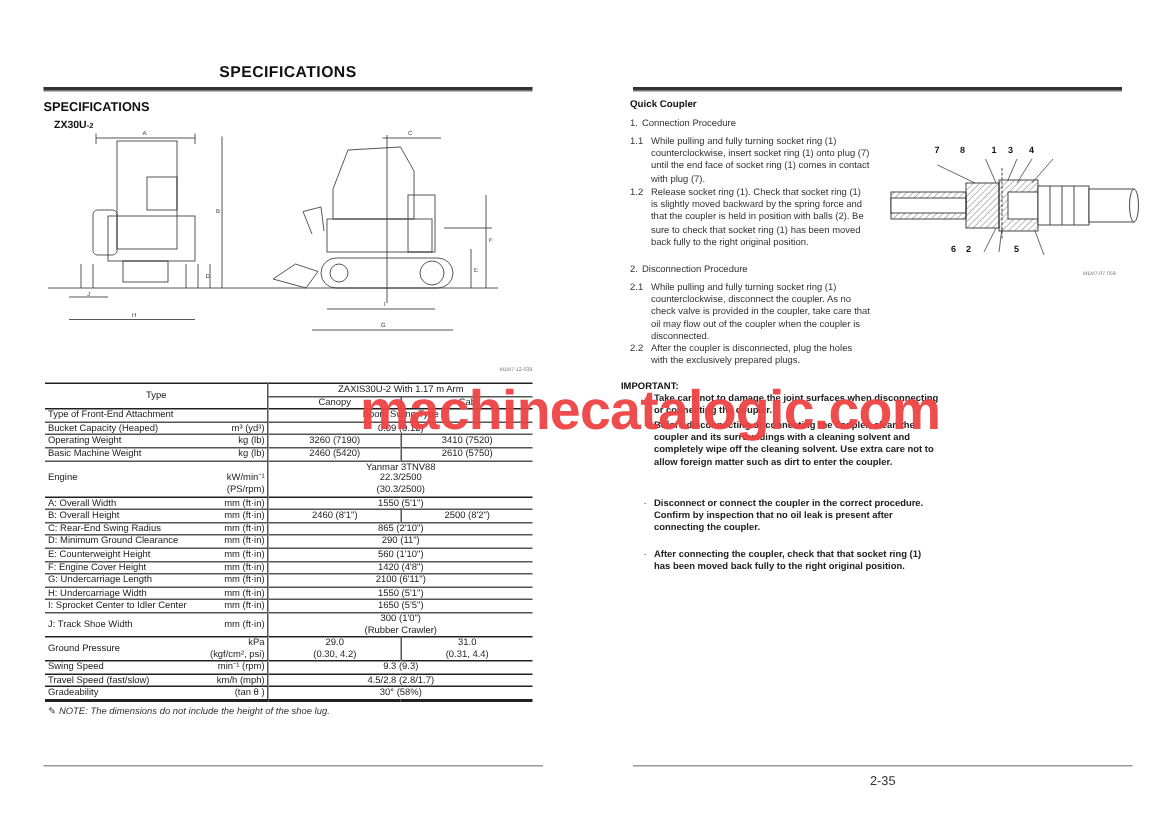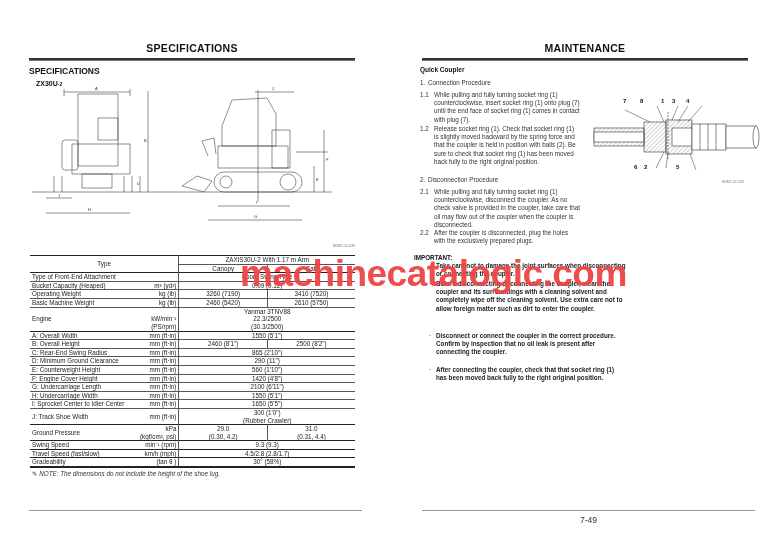--- a/index.html
+++ b/index.html
@@ -264,21 +264,20 @@
     </tr>
   </tbody>
     </table>
 
   <div class="note"><span class="pencil">✎</span><span>NOTE:  The dimensions do not include the height of the shoe lug.</span></div>
 
   <div class="footer-rule"></div>
 </div>
 
 <div class="page right">
-  <div class="page-header" style="left:38px;">MAINTENANCE</div>
   <div class="header-rule" style="left:38px;"></div>
   <div class="rp-title">Quick Coupler</div>
 
   <div class="rp-text" style="top:79px;left:36px;width:200px;">
       <span class="num">1.</span>
       <div class="body" style="margin-left:8px;">Connection Procedure</div>
     </div>
   <div class="rp-text" style="top:91px;left:36px;width:160px;">
       <span class="num">1.1</span>
       <div class="body">While pulling and fully turning socket ring (1) counterclockwise, insert socket ring (1) onto plug (7) until the end face of socket ring (1) comes in contact with plug (7).</div>
@@ -341,16 +340,16 @@
   <div class="callout" style="top:164px;left:292px;">5</div>
   <div class="fig-id" style="top:180px;left:338px;">M1M7-07-059</div>
 
   <div class="imp" style="left:30px;">IMPORTANT:</div>
   <div class="imp-item" style="top:262px;left:52px;"><span class="bullet">·</span><span>Take care not to damage the joint surfaces when disconnecting or connecting the coupler.</span></div>
   <div class="imp-item" style="top:280px;left:52px;"><span class="bullet">·</span><span>Before disconnecting or connecting the coupler, clean the coupler and its surroundings with a cleaning solvent and completely wipe off the cleaning solvent. Use extra care not to allow foreign matter such as dirt to enter the coupler.</span></div>
   <div class="imp-item" style="top:332px;left:52px;"><span class="bullet">·</span><span>Disconnect or connect the coupler in the correct procedure. Confirm by inspection that no oil leak is present after connecting the coupler.</span></div>
   <div class="imp-item" style="top:366px;left:52px;"><span class="bullet">·</span><span>After connecting the coupler, check that that socket ring (1) has been moved back fully to the right original position.</span></div>
 
   <div class="footer-rule"></div>
-  <div class="page-number">7-49</div>
+  <div class="page-number">2-35</div>
 </div>
 
 <div class="watermark">machinecatalogic.com</div>
 
 </body></html>

